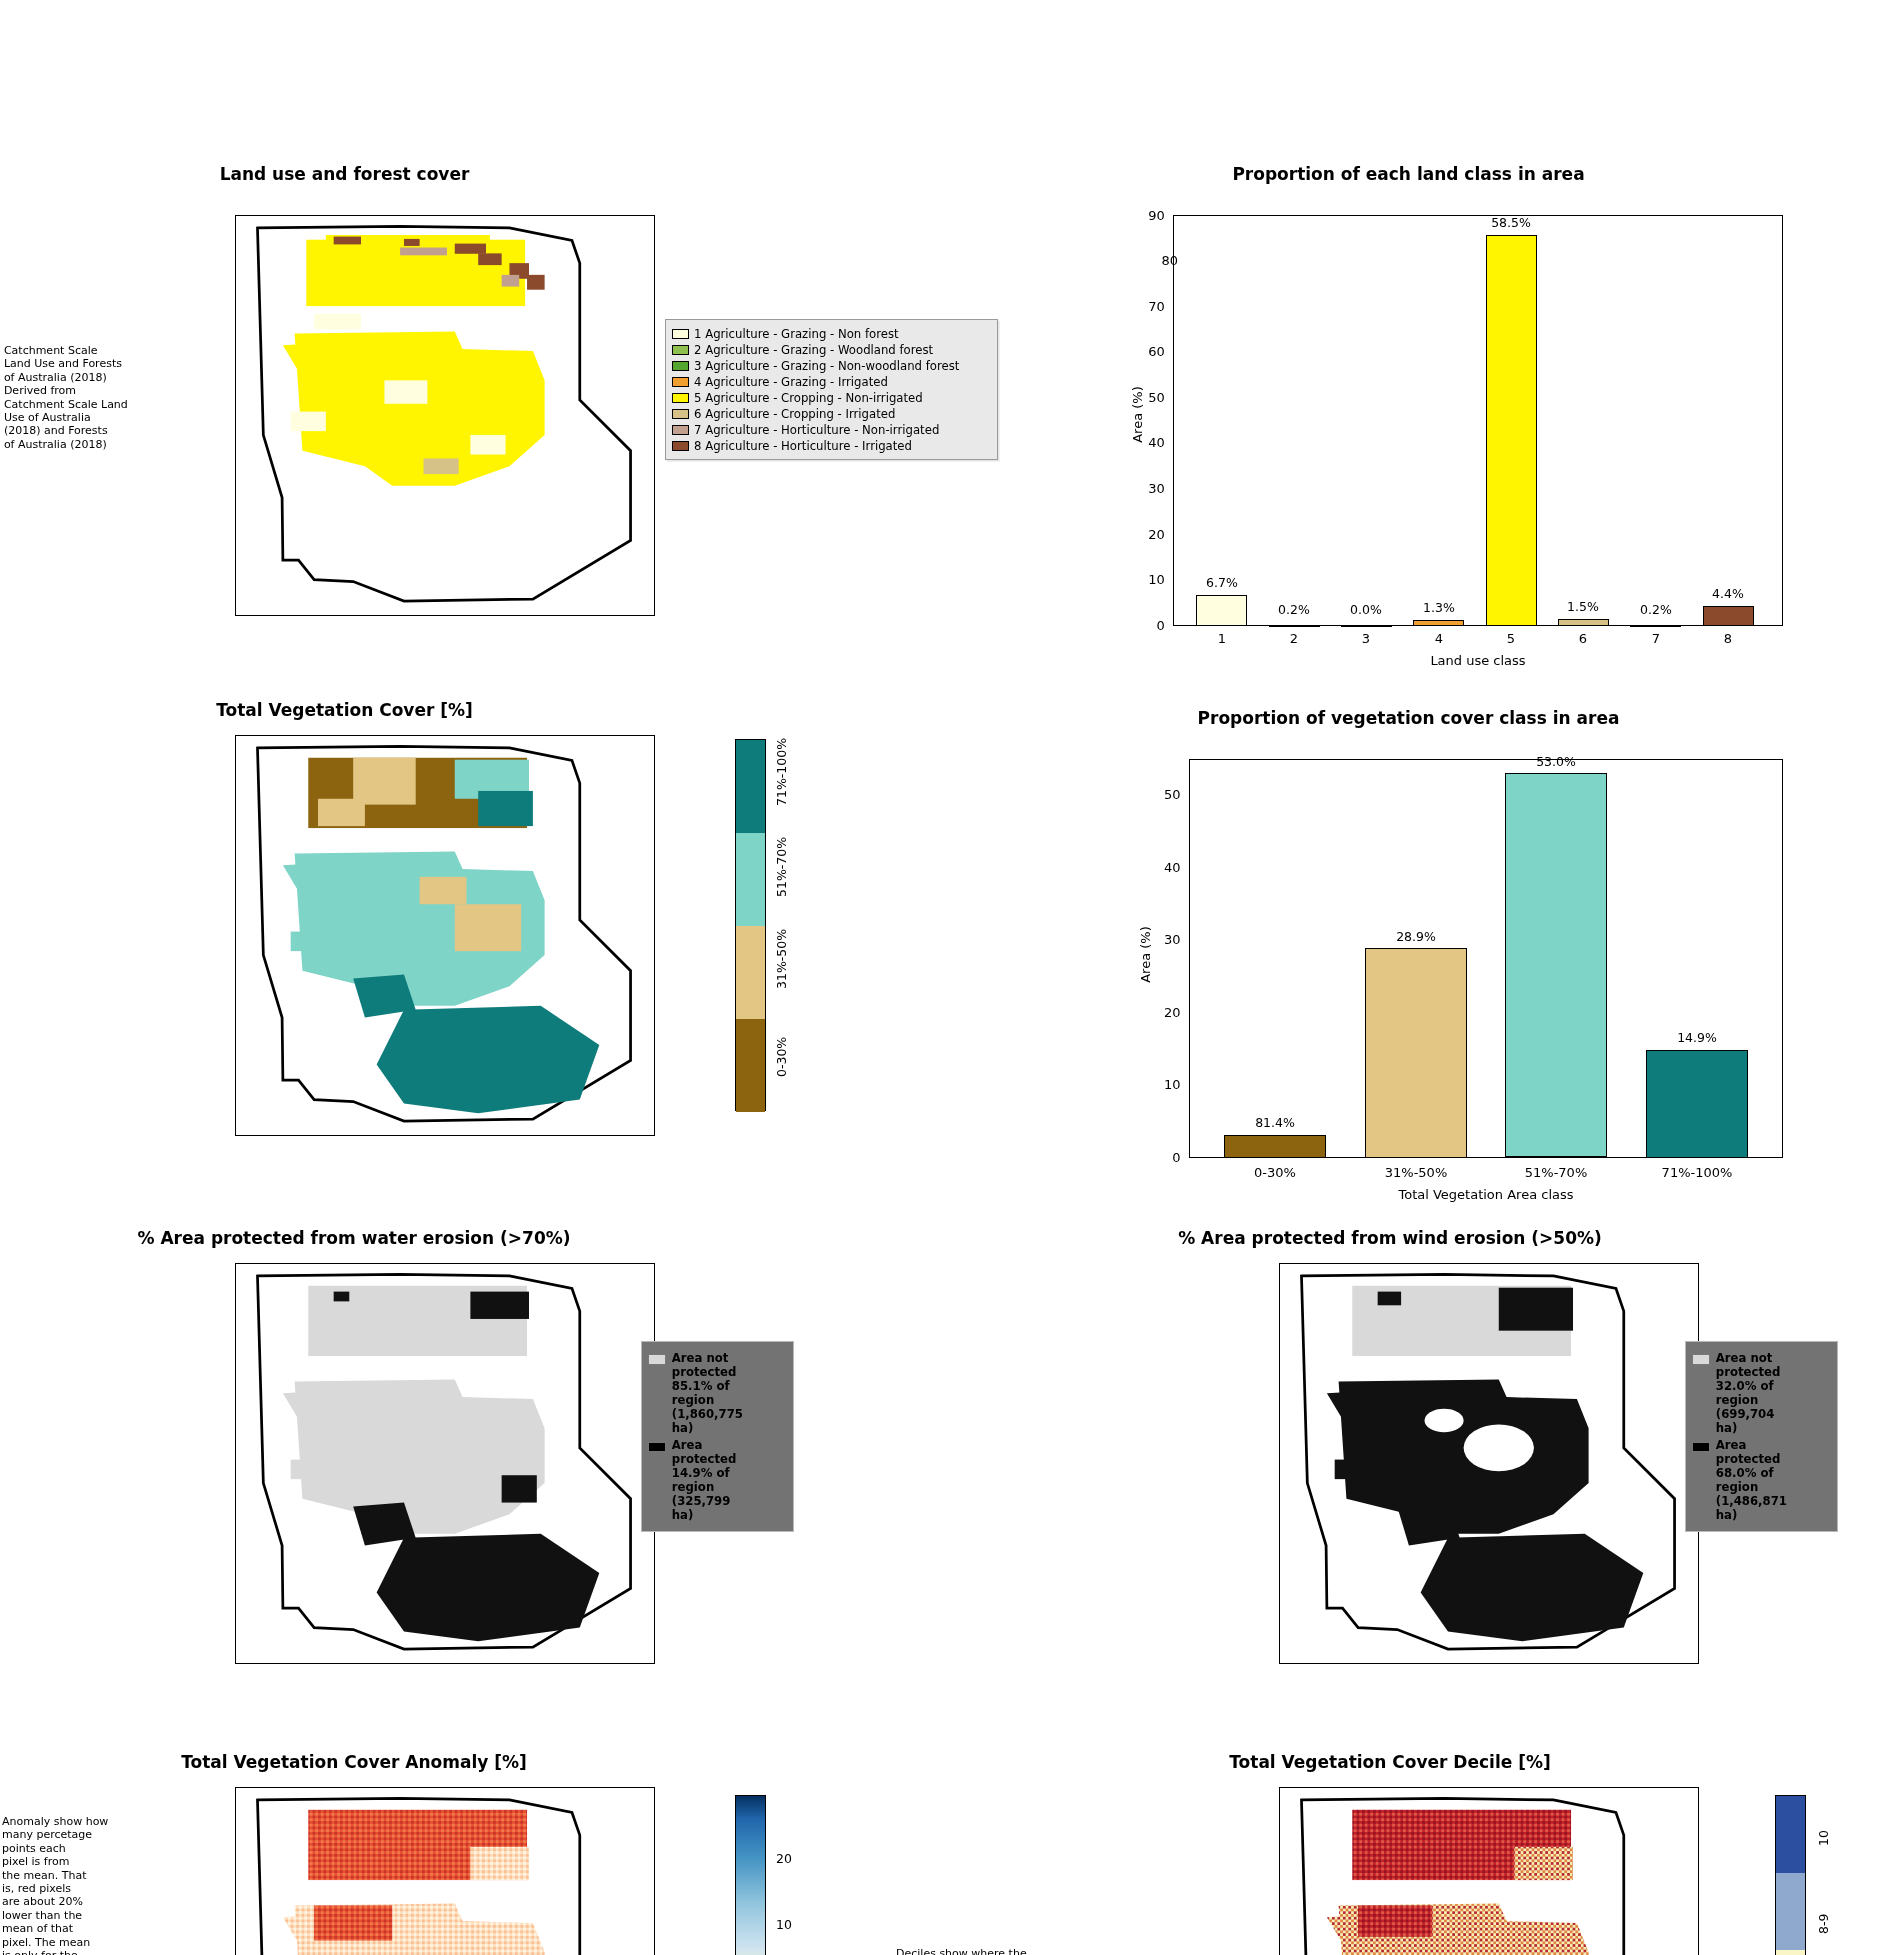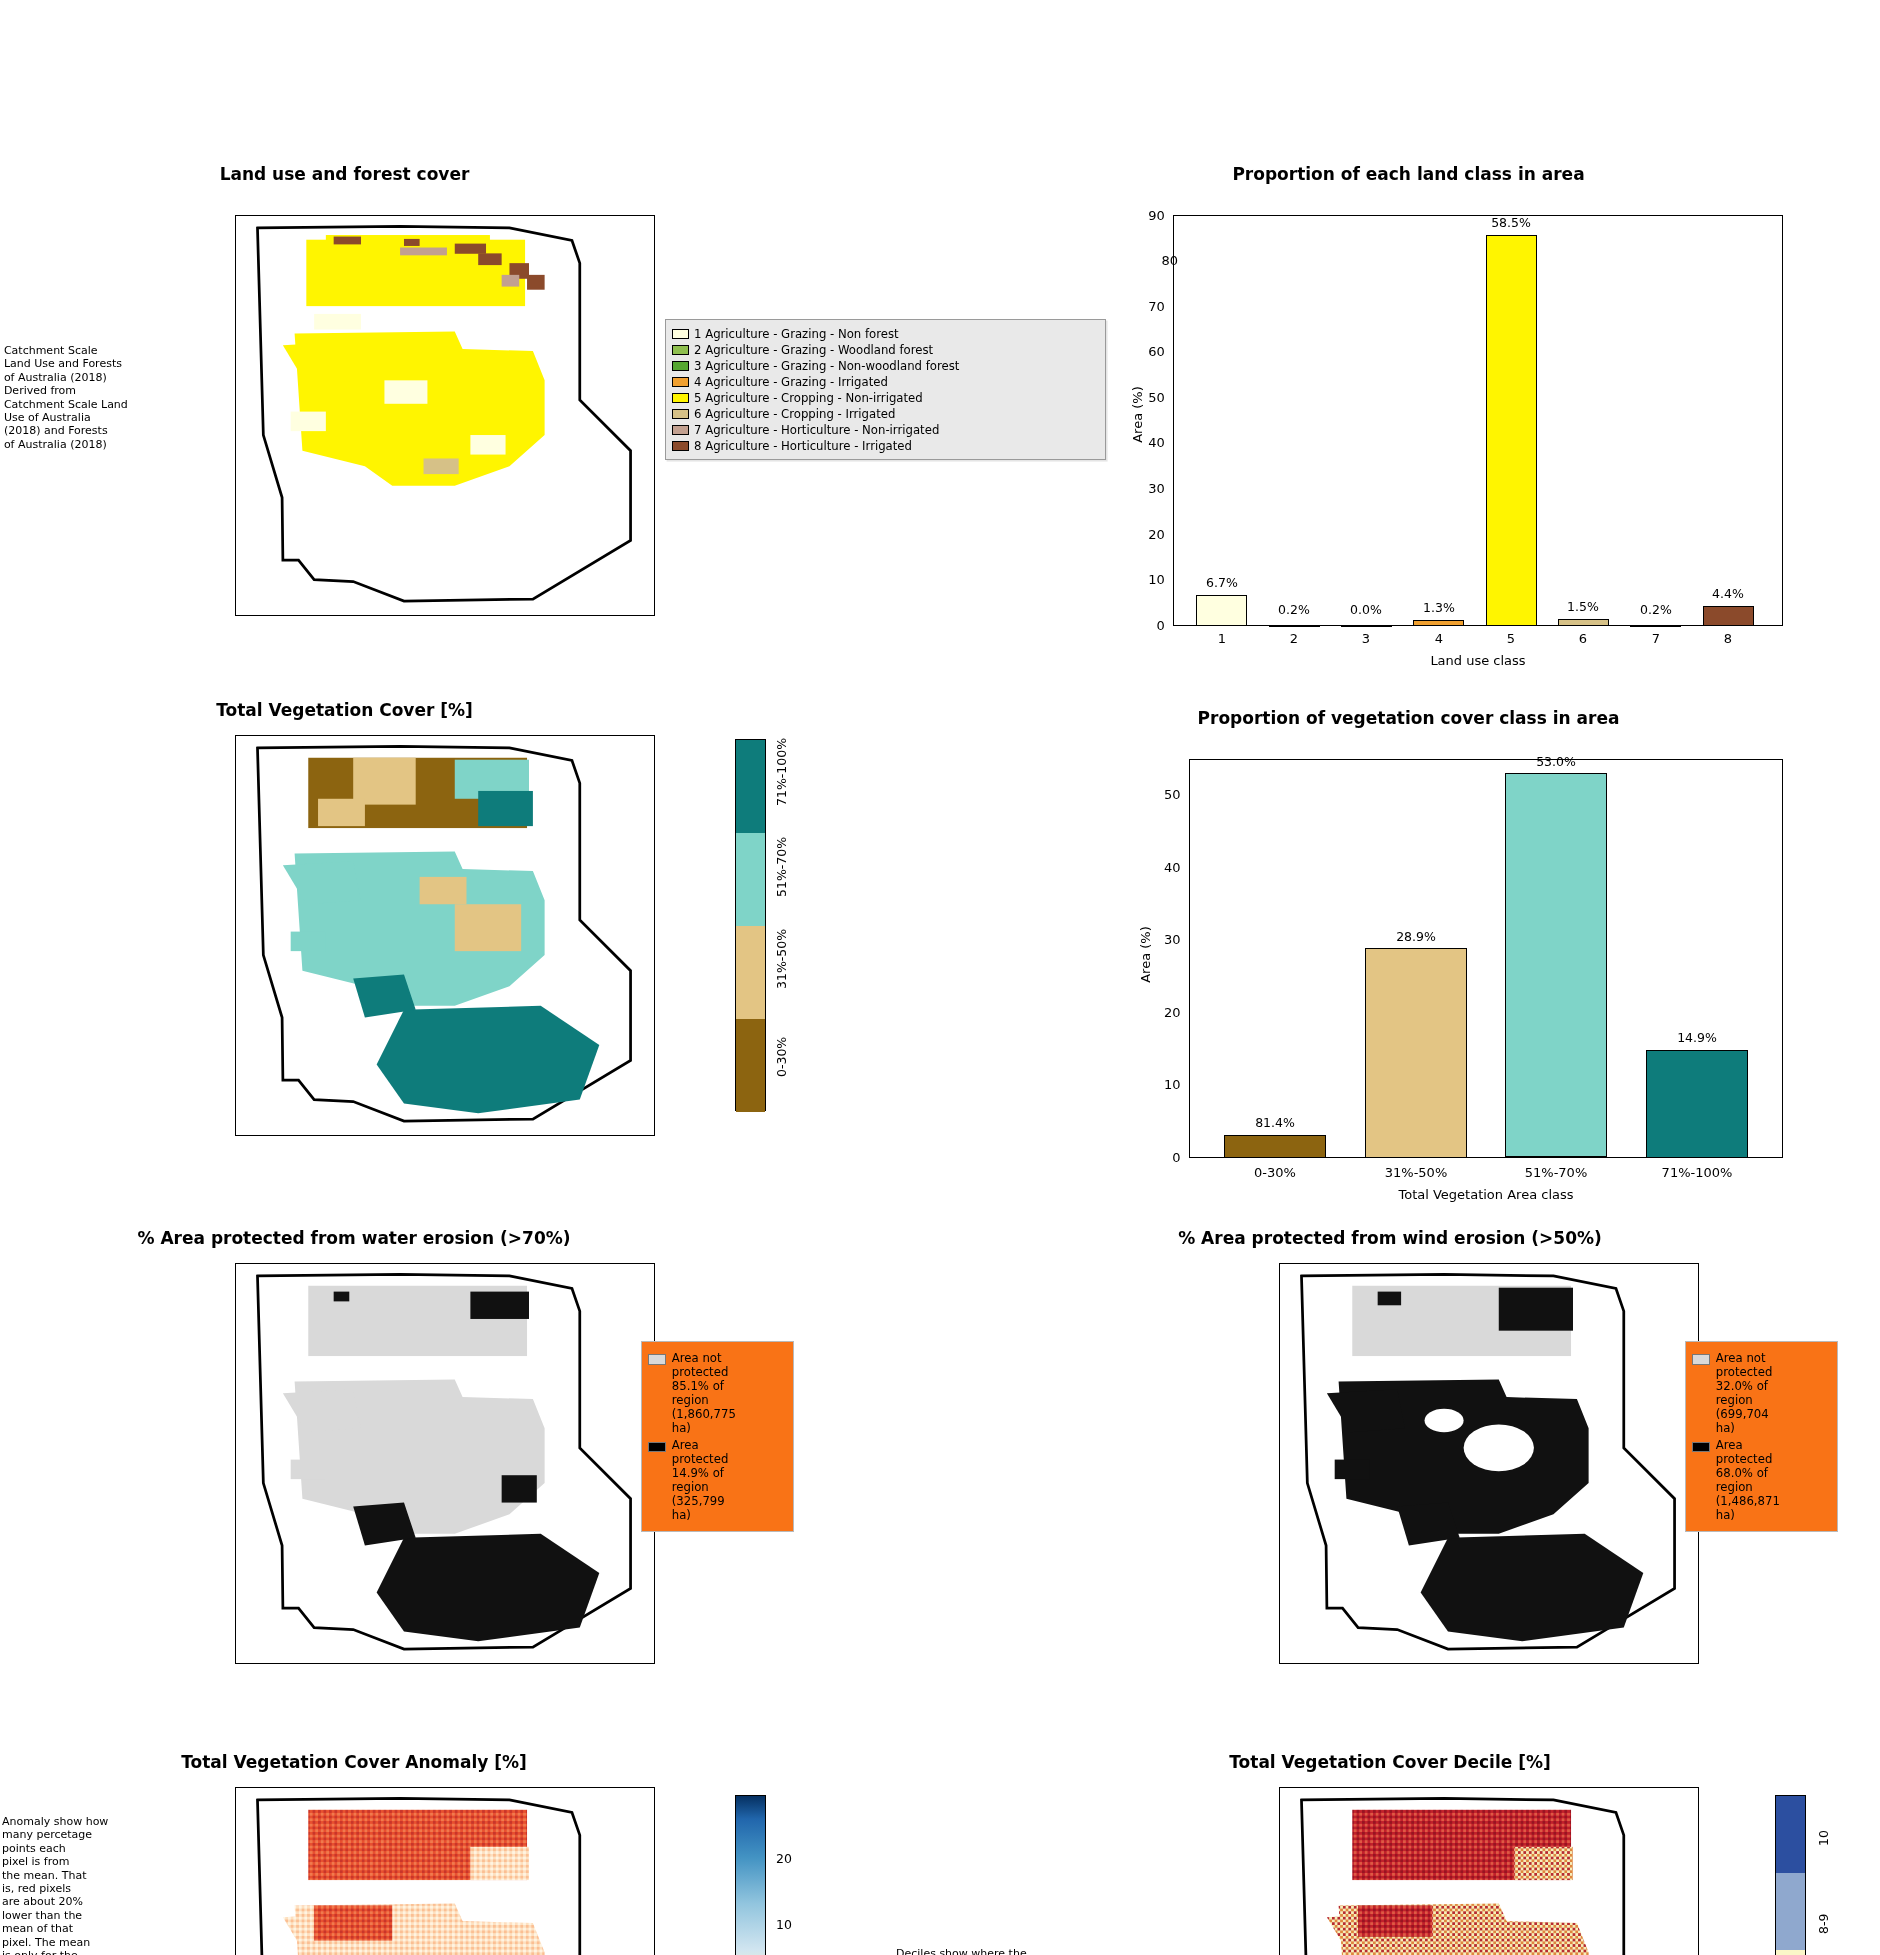--- a/index.html
+++ b/index.html
@@ -44,22 +44,22 @@
     box-shadow:1.6px 1.6px 0 rgba(0,0,0,0.10);
     padding:4.7px 5.5px; box-sizing:border-box;
   }
   .legend-row { display:flex; align-items:center; margin:2px 0; }
   .legend-swatch {
     width:17px; height:10.2px; border:0.8px solid #000; box-sizing:border-box; margin-right:5.5px; flex:0 0 auto;
   }
   .legend-text { font-size:11.7px; white-space:nowrap; }
 
   .legend-box-white {
-    position:absolute; background:#f97316; border:0.8px solid #b9b9b9;
-    padding:5.5px 6.3px; box-sizing:border-box;
+    position:absolute; background:#737373; border:0.8px solid #b9b9b9;
+    padding:5.5px 6.3px; box-sizing:border-box;font-weight:bold;
   }
   .legend-row-v { display:flex; align-items:flex-start; margin:3.1px 0; }
   .legend-swatch-v {
     width:18px; height:10.2px; border:0.4px solid #777; box-sizing:border-box;
     margin-right:5.5px; margin-top:3.9px; flex:0 0 auto;
   }
   .legend-text-v { font-size:11.7px; line-height:1.2; white-space:pre-line; }
 
   
   .cbar { position:absolute; border:0.8px solid #000; box-sizing:border-box; }
@@ -112,21 +112,21 @@
 
       <rect x="140" y="500" width="90" height="50" fill="#FFFFE0"></rect>
       <rect x="380" y="420" width="110" height="60" fill="#FFFFE0"></rect>
 
       <rect x="200" y="250" width="120" height="40" fill="#FFFFE0"></rect>
       <rect x="600" y="560" width="90" height="50" fill="#FFFFE0"></rect>
       <rect x="480" y="620" width="90" height="40" fill="#D6C187"></rect>
     </svg>
   </div>
 
-  <div class="legend-box" style="left:665px; top:319px; width:441px;">
+  <div class="legend-box" style="left:665px; top:319px; width:333px;">
     <div class="legend-row">
       <div class="legend-swatch" style="background:#FFFFE0"></div>
       <div class="legend-text">1 Agriculture - Grazing - Non forest</div>
     </div>
     <div class="legend-row">
       <div class="legend-swatch" style="background:#8FBF4F"></div>
       <div class="legend-text">2 Agriculture - Grazing - Woodland forest</div>
     </div>
     <div class="legend-row">
       <div class="legend-swatch" style="background:#55A630"></div>

